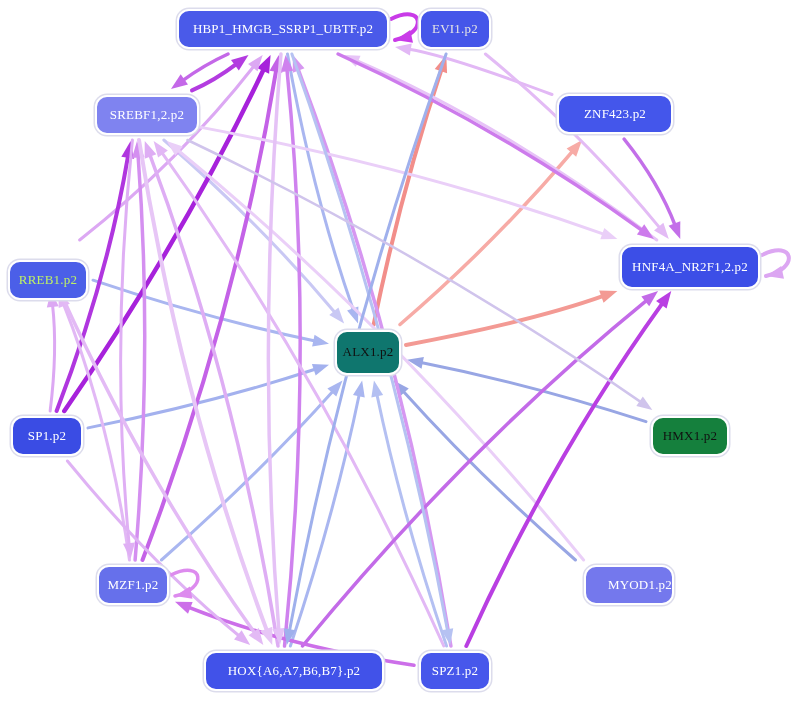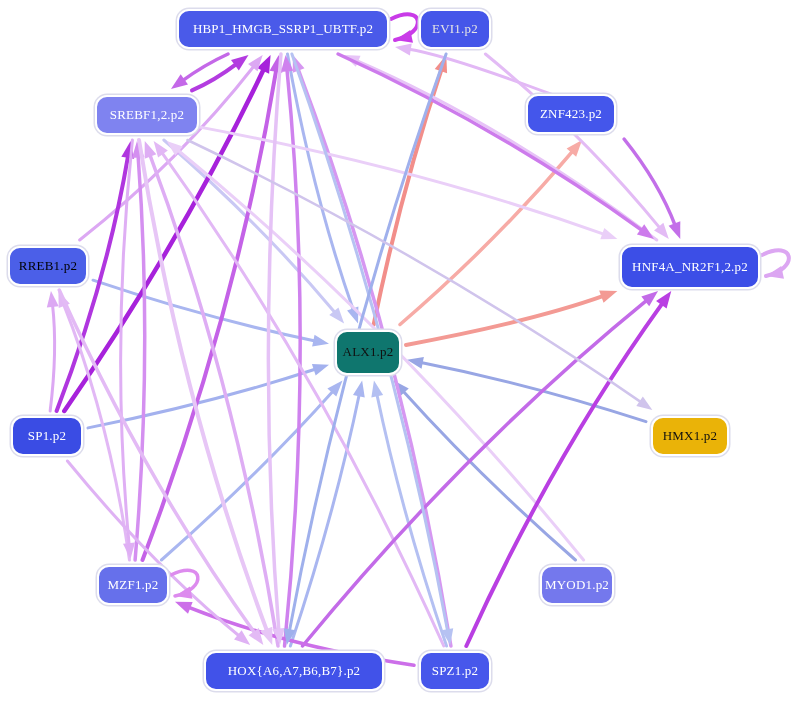--- a/index.html
+++ b/index.html
@@ -112,42 +112,42 @@
   <div id="nodes-layer">
       <div class="graph-node" style="left: 177px; top: 9px; width: 212px; height: 40px; background: rgb(74, 90, 233); color: rgb(255, 255, 255);">
         <span>HBP1_HMGB_SSRP1_UBTF.p2</span>
       </div>
       <div class="graph-node" style="left: 419px; top: 9px; width: 72px; height: 40px; background: rgb(69, 86, 233); color: #e5e5e5;">
         <span>EVI1.p2</span>
       </div>
       <div class="graph-node" style="left: 83px; top: 95px; width: 104px; height: 40px; background: rgb(127, 131, 240); color: rgb(255, 255, 255); margin-left: 12px;">
         <span>SREBF1,2.p2</span>
       </div>
-      <div class="graph-node" style="left: 526px; top: 94px; width: 90px; height: 40px; background: rgb(68, 86, 235); color: rgb(255, 255, 255);">
+      <div class="graph-node" style="left: 557px; top: 94px; width: 116px; height: 40px; background: rgb(68, 86, 235); color: rgb(255, 255, 255);">
         <span>ZNF423.p2</span>
       </div>
-      <div class="graph-node" style="left: 8px; top: 246px; width: 80px; height: 40px; background: rgb(75, 95, 232); color: #000000;">
+      <div class="graph-node" style="left: 8px; top: 260px; width: 80px; height: 40px; background: rgb(75, 95, 232); color: #bef264;">
         <span>RREB1.p2</span>
       </div>
       <div class="graph-node" style="left: 620px; top: 245px; width: 140px; height: 44px; background: rgb(60, 78, 231); color: rgb(255, 255, 255);">
         <span>HNF4A_NR2F1,2.p2</span>
       </div>
       <div class="graph-node" style="left: 335px; top: 329.5px; width: 66px; height: 45px; background: #0f766e; color: rgb(17, 17, 17);">
         <span>ALX1.p2</span>
       </div>
       <div class="graph-node" style="left: 11px; top: 416px; width: 72px; height: 40px; background: rgb(58, 76, 228); color: #ffffff;">
         <span>SP1.p2</span>
       </div>
-      <div class="graph-node" style="left: 651px; top: 416px; width: 78px; height: 40px; background: #eab308; color: rgb(17, 17, 17);">
+      <div class="graph-node" style="left: 651px; top: 416px; width: 78px; height: 40px; background: #15803d; color: rgb(17, 17, 17);">
         <span>HMX1.p2</span>
       </div>
       <div class="graph-node" style="left: 97px; top: 565px; width: 72px; height: 40px; background: rgb(102, 112, 235); color: rgb(255, 255, 255);">
         <span>MZF1.p2</span>
       </div>
-      <div class="graph-node" style="left: 540px; top: 565px; width: 74px; height: 40px; background: rgb(116, 120, 237); color: rgb(255, 255, 255);">
+      <div class="graph-node" style="left: 584px; top: 565px; width: 90px; height: 40px; background: rgb(116, 120, 237); color: rgb(255, 255, 255); justify-content: flex-end;">
         <span>MYOD1.p2</span>
       </div>
       <div class="graph-node" style="left: 204px; top: 651px; width: 180px; height: 40px; background: rgb(65, 82, 233); color: rgb(255, 255, 255);">
         <span>HOX{A6,A7,B6,B7}.p2</span>
       </div>
       <div class="graph-node" style="left: 419px; top: 651px; width: 72px; height: 40px; background: rgb(71, 87, 235); color: rgb(255, 255, 255); text-align: center;">
         <span>SPZ1.p2</span>
       </div>
     </div>
 </div>

